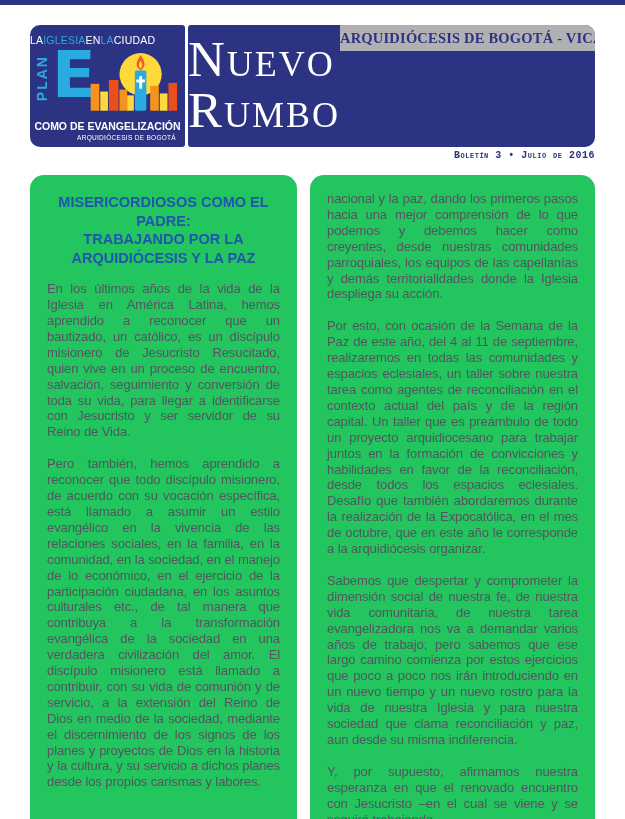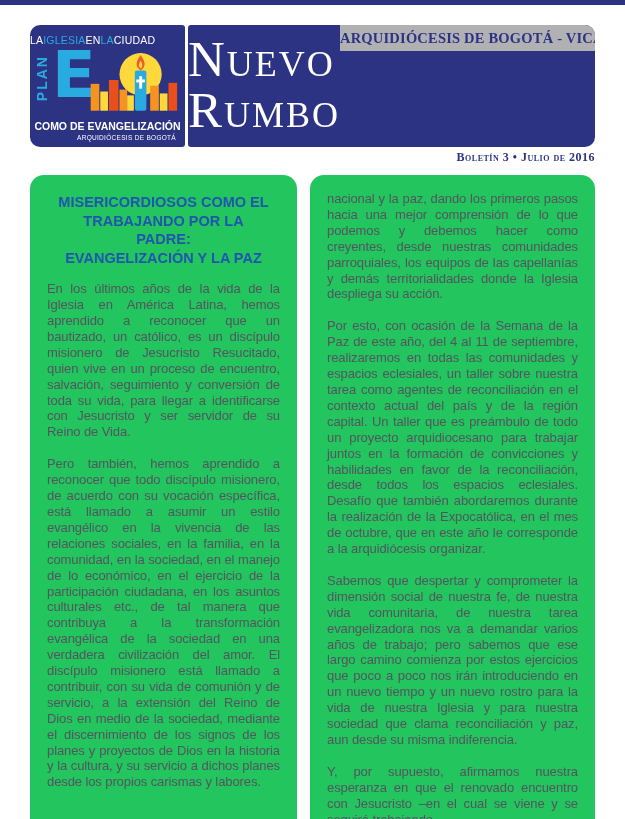--- a/index.html
+++ b/index.html
@@ -69,23 +69,23 @@
     height:26px;background:#b1b1b4;
     display:flex;align-items:center;justify-content:center;
     color:#2d3383;
     font-family:"Liberation Serif", serif;
     font-weight:bold;font-size:14.5px;letter-spacing:0.2px;
     white-space:nowrap;
   }
   .bulletin-line{
     position:absolute;top:150px;right:30px;
     color:#2d3383;
-    font-family:Liberation Serif, serif;
+    font-family:Liberation Mono, monospace;
     font-variant:small-caps;font-weight:bold;
-    font-size:12px;letter-spacing:0.5px;
+    font-size:10px;letter-spacing:0.5px;
   }
   
   .columns{
     position:absolute;left:30px;top:175px;width:565px;height:617px;
     display:flex;gap:13px;
   }
   .col{
     background:#22c55e;border-radius:14px;
     box-sizing:border-box;
     padding:16px 17px 10px 17px;
@@ -143,23 +143,23 @@
 
 </div>
 
 <div class="bulletin-line">Boletín 3 • Julio de 2016</div>
 
 <div class="columns">
 
   <div class="col col-left">
     <div class="article-heading">
       <div>MISERICORDIOSOS COMO EL</div>
+      <div>PADRE:</div>
       <div>TRABAJANDO POR LA</div>
-      <div>PADRE:</div>
-      <div>EVANGELIZACIÓN Y LA PAZ</div>
+      <div>ARQUIDIÓCESIS Y LA PAZ</div>
     </div>
     <p>En los últimos años de la vida de la Iglesia en América Latina, hemos aprendido a reconocer que un bautizado, un católico, es un discípulo misionero de Jesucristo Resucitado, quien vive en un proceso de encuentro, salvación, seguimiento y conversión de toda su vida, para llegar a identificarse con Jesucristo y ser servidor de su Reino de Vida.</p>
     <p>Pero también, hemos aprendido a reconocer que todo discípulo misionero, de acuerdo con su vocación específica, está llamado a asumir un estilo evangélico en la vivencia de las relaciones sociales, en la familia, en la comunidad, en la sociedad, en el manejo de lo económico, en el ejercicio de la participación ciudadana, en los asuntos culturales etc., de tal manera que contribuya a la transformación evangélica de la sociedad en una verdadera civilización del amor. El discípulo misionero está llamado a contribuir, con su vida de comunión y de servicio, a la extensión del Reino de Dios en medio de la sociedad, mediante el discernimiento de los signos de los planes y proyectos de Dios en la historia y la cultura, y su servicio a dichos planes desde los propios carismas y labores.</p>
 
   </div>
 
   <div class="col col-right">
     <p>nacional y la paz, dando los primeros pasos hacia una mejor comprensión de lo que podemos y debemos hacer como creyentes, desde nuestras comunidades parroquiales, los equipos de las capellanías y demás territorialidades donde la Iglesia despliega su acción.</p>
     <p>Por esto, con ocasión de la Semana de la Paz de este año, del 4 al 11 de septiembre, realizaremos en todas las comunidades y espacios eclesiales, un taller sobre nuestra tarea como agentes de reconciliación en el contexto actual del país y de la región capital. Un taller que es preámbulo de todo un proyecto arquidiocesano para trabajar juntos en la formación de convicciones y habilidades en favor de la reconciliación, desde todos los espacios eclesiales. Desafío que también abordaremos durante la realización de la Expocatólica, en el mes de octubre, que en este año le corresponde a la arquidiócesis organizar.</p>
     <p>Sabemos que despertar y comprometer la dimensión social de nuestra fe, de nuestra vida comunitaria, de nuestra tarea evangelizadora nos va a demandar varios años de trabajo; pero sabemos que ese largo camino comienza por estos ejercicios que poco a poco nos irán introduciendo en un nuevo tiempo y un nuevo rostro para la vida de nuestra Iglesia y para nuestra sociedad que clama reconciliación y paz, aun desde su misma indiferencia.</p>

